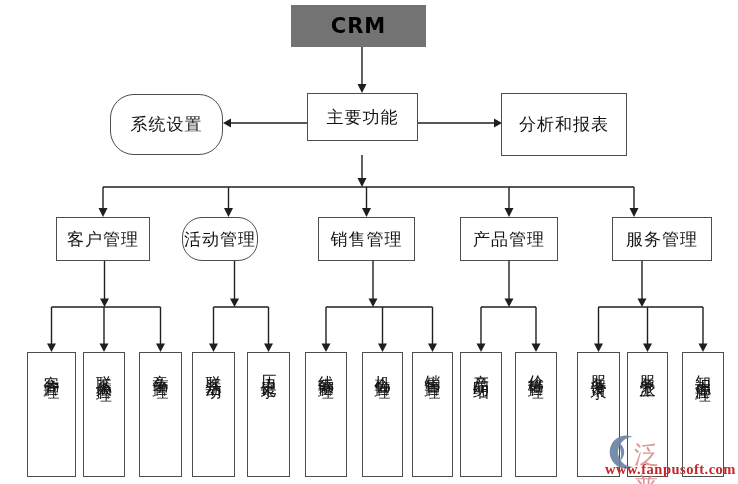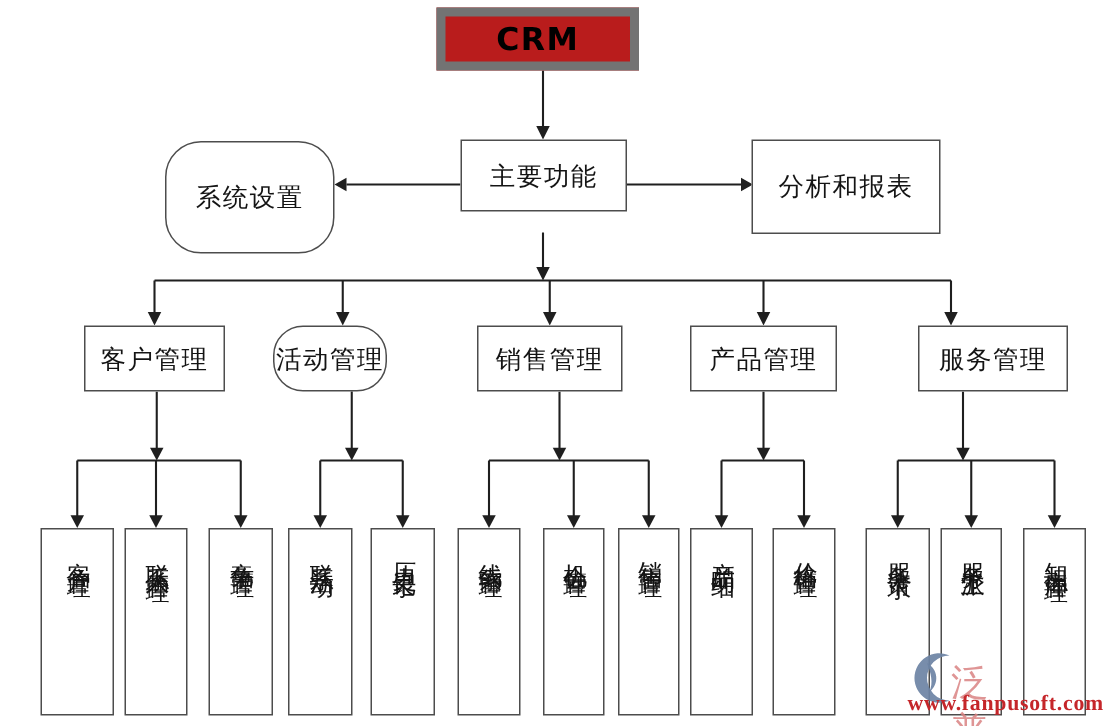--- a/index.html
+++ b/index.html
@@ -9,21 +9,21 @@
   }
   .canvas{position:absolute;left:0;top:0;width:738px;height:484px;}
   .connectors{position:absolute;left:0;top:0;z-index:1;}
   .box{
     position:absolute;box-sizing:border-box;background:#ffffff;
     border:1.5px solid #4d4d4d;color:#141414;
     display:flex;align-items:center;justify-content:center;
     z-index:2;
   }
   .root{
-    background:#b91c1c;border:6px solid #737373;
+    background:#737373;border:6px solid #737373;
     font-family:"DejaVu Sans","Liberation Sans",sans-serif;
     font-weight:bold;font-size:21px;letter-spacing:1px;color:#000;
   }
   .lvl2,.lvl3{font-size:17px;letter-spacing:1px;}
   .leaf{
     top:352px;height:125px;
     writing-mode:vertical-rl;text-orientation:upright;
     justify-content:flex-start;padding-top:9px;
     font-size:16px;letter-spacing:3px;line-height:1;
   }
@@ -112,21 +112,21 @@
       <polygon points="476.5,343.5 485.5,343.5 481,352"></polygon>
       <polygon points="531.5,343.5 540.5,343.5 536,352"></polygon>
       <polygon points="594,343.5 603,343.5 598.5,352"></polygon>
       <polygon points="643,343.5 652,343.5 647.5,352"></polygon>
       <polygon points="698.5,343.5 707.5,343.5 703,352"></polygon>
     </g>
   </svg>
 
   <div class="box root" style="left:291px;top:5px;width:135px;height:42px;">CRM</div>
 
-  <div class="box lvl2" style="left:110px;top:94px;width:113px;height:75px;border-radius:24px;">系统设置</div>
+  <div class="box lvl2" style="left:110px;top:94px;width:113px;height:61px;border-radius:24px;">系统设置</div>
   <div class="box lvl2" style="left:307px;top:93px;width:111px;height:48px;">主要功能</div>
   <div class="box lvl2" style="left:501px;top:93px;width:126px;height:63px;">分析和报表</div>
 
   <div class="box lvl3" style="left:56px;top:217px;width:94px;height:44px;">客户管理</div>
   <div class="box lvl3" style="left:182px;top:217px;width:76px;height:44px;border-radius:20px;">活动管理</div>
   <div class="box lvl3" style="left:318px;top:217px;width:97px;height:44px;">销售管理</div>
   <div class="box lvl3" style="left:460px;top:217px;width:98px;height:44px;">产品管理</div>
   <div class="box lvl3" style="left:584px;top:217px;width:100px;height:44px;margin-left:28px;">服务管理</div>
 
   <div class="box leaf" style="left:27px;width:49px;">客户管理</div>

